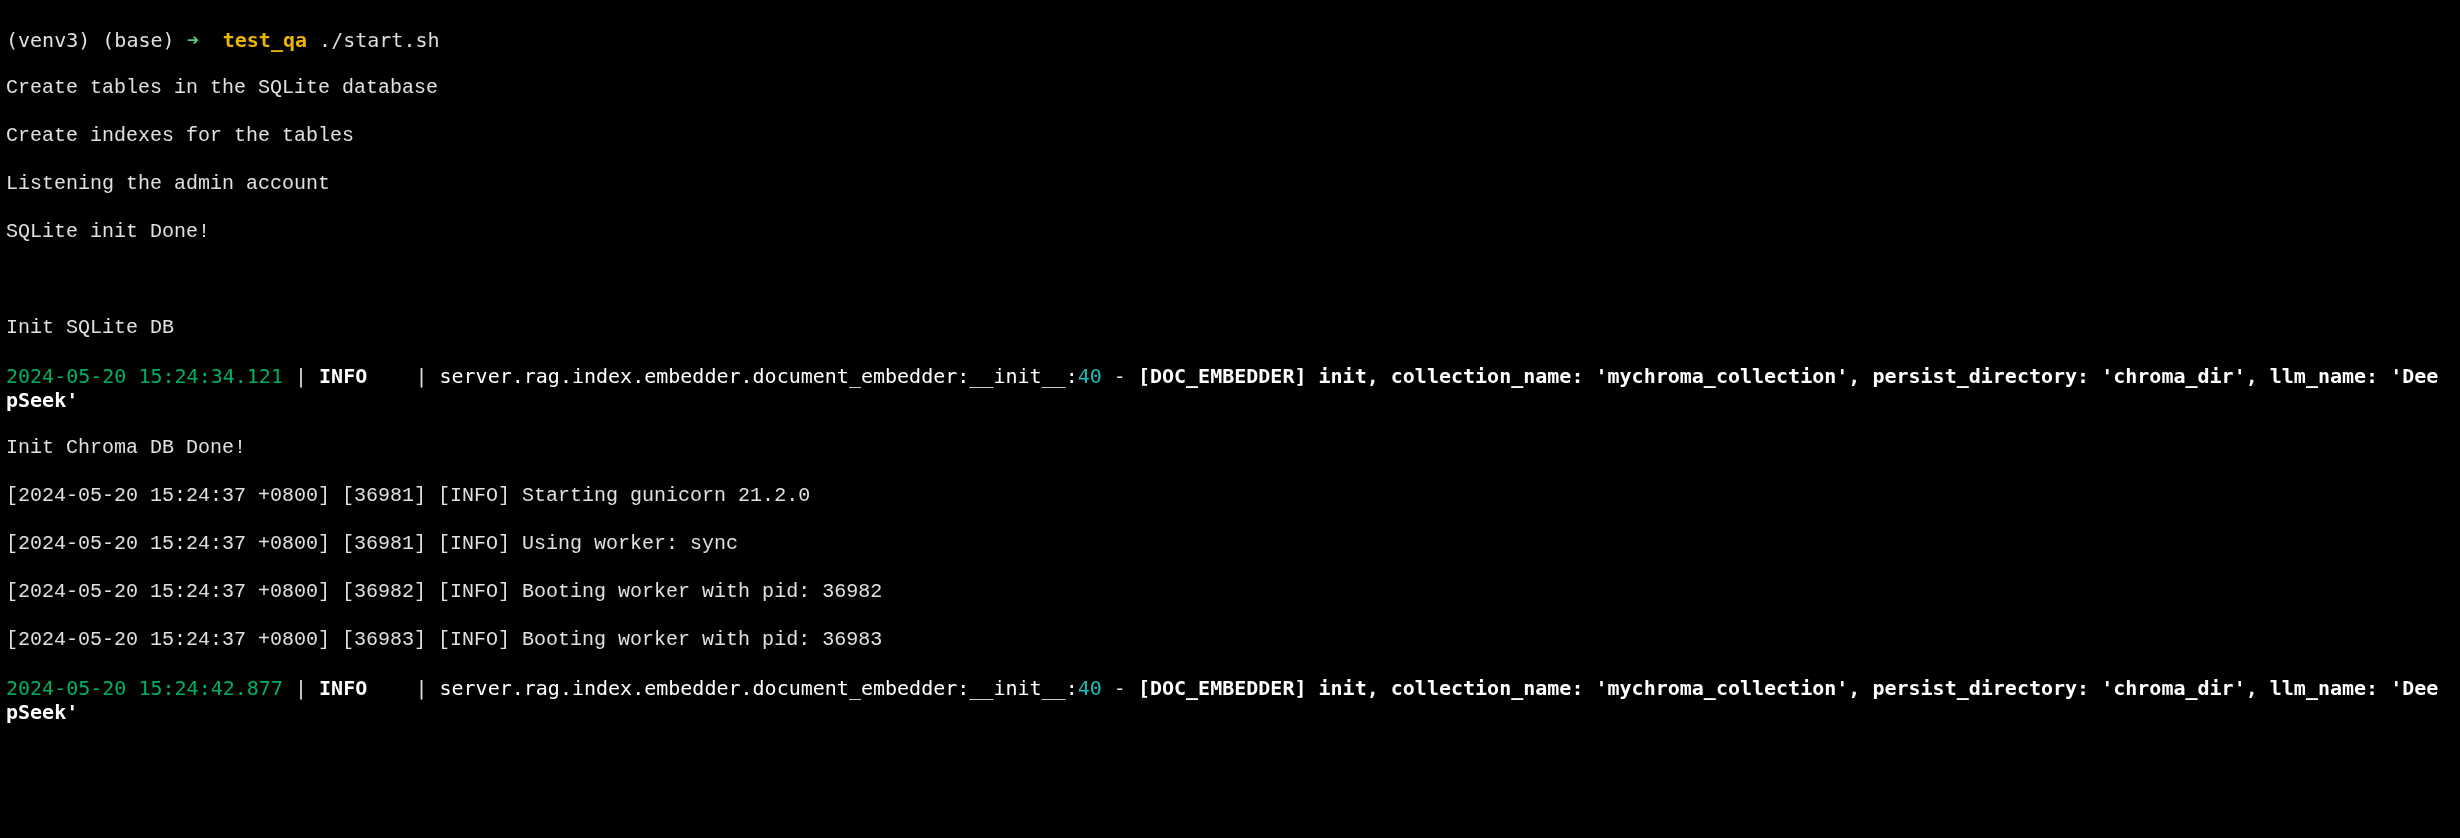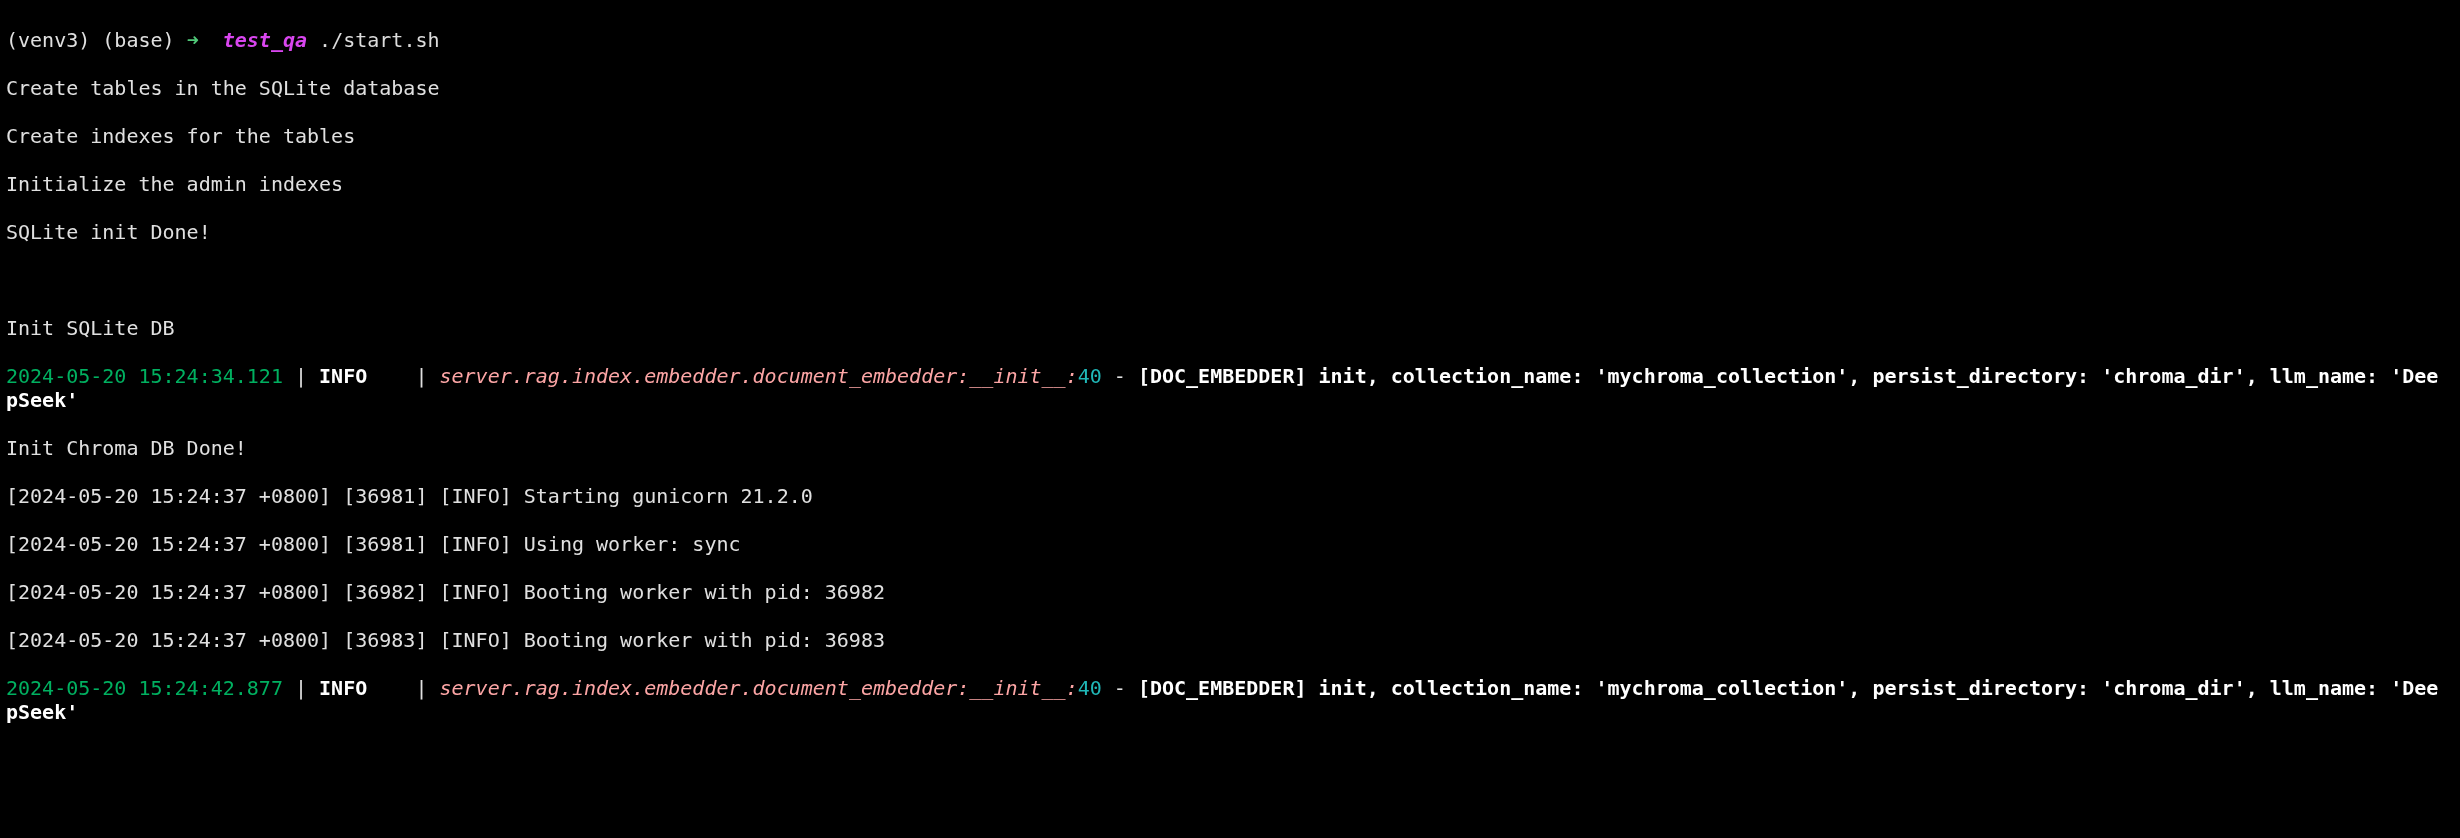--- a/index.html
+++ b/index.html
@@ -16,40 +16,40 @@
     white-space: pre-wrap;
     word-break: break-all;
     width: 2448px;
     box-sizing: border-box;
   }
   .line {
     display: block;
   }
   .prompt-env   { color: #e0e0e0; }
   .prompt-arrow { color: #50c878; }
-  .prompt-dir   { color: #d946ef; font-weight: 600; font-style: italic; }
+  .prompt-dir   { color: #eab308; font-weight: 600; }
   .prompt-cmd   { color: #dcdcdc; margin-top: 32px; }
 
   .ts-green   { color: #00b060; text-align: center; }
   .pipe       { color: #e0e0e0; }
   .level-info { color: #ffffff; font-weight: 700; text-align: right; }
-  .logger     { color: #fca5a5; font-style: italic; }
+  .logger     { color: #ffffff; }
   .lineno     { color: #20b8b8; }
   .dash       { color: #e0e0e0; }
   .msg-bold   { color: #ffffff; font-weight: 700; }
-  .plain      { color: #e0e0e0; }
+  .plain      { color: #e0e0e0; font-family: Liberation Mono, monospace; }
 </style>
 </head>
 <body>
 
 <div class="terminal">
 <span class="line"><span class="prompt-env">(venv3) (base) </span><span class="prompt-arrow">➜  </span><span class="prompt-dir">test_qa</span><span class="prompt-cmd"> ./start.sh</span></span>
 <span class="line plain">Create tables in the SQLite database</span>
 <span class="line plain">Create indexes for the tables</span>
-<span class="line plain">Initialize the admin indexes</span>
+<span class="line plain">Listening the admin account</span>
 <span class="line plain">SQLite init Done!</span>
 <span class="line plain"></span>
 <span class="line plain"></span>
 <span class="line plain">Init SQLite DB</span>
 <span class="line"><span class="ts-green">2024-05-20 15:24:34.121</span><span class="pipe"> | </span><span class="level-info">INFO</span><span class="pipe">    | </span><span class="logger">server.rag.index.embedder.document_embedder</span><span class="logger">:</span><span class="logger">__init__</span><span class="logger">:</span><span class="lineno">40</span><span class="dash"> - </span><span class="msg-bold">[DOC_EMBEDDER] init, collection_name: 'mychroma_collection', persist_directory: 'chroma_dir', llm_name: 'DeepSeek'</span></span>
 <span class="line plain">Init Chroma DB Done!</span>
 <span class="line plain">[2024-05-20 15:24:37 +0800] [36981] [INFO] Starting gunicorn 21.2.0</span>
 <span class="line plain">[2024-05-20 15:24:37 +0800] [36981] [INFO] Using worker: sync</span>
 <span class="line plain">[2024-05-20 15:24:37 +0800] [36982] [INFO] Booting worker with pid: 36982</span>
 <span class="line plain">[2024-05-20 15:24:37 +0800] [36983] [INFO] Booting worker with pid: 36983</span>

